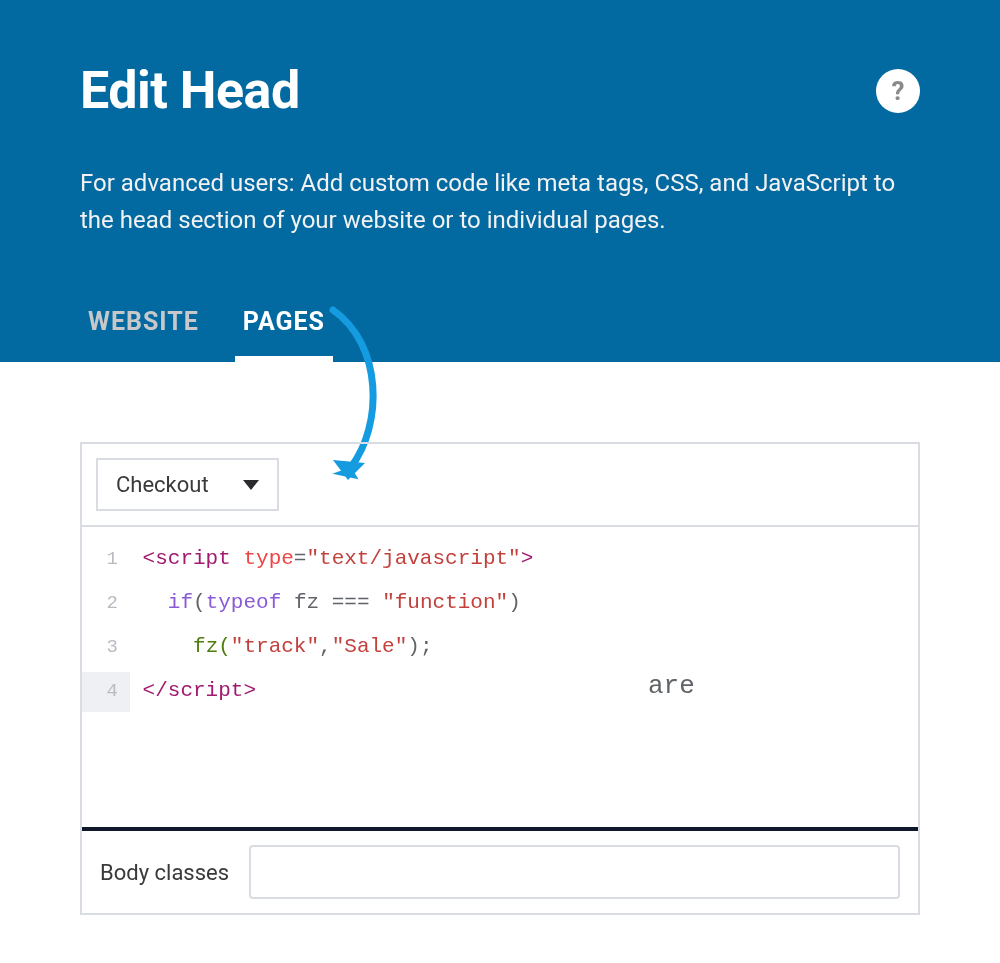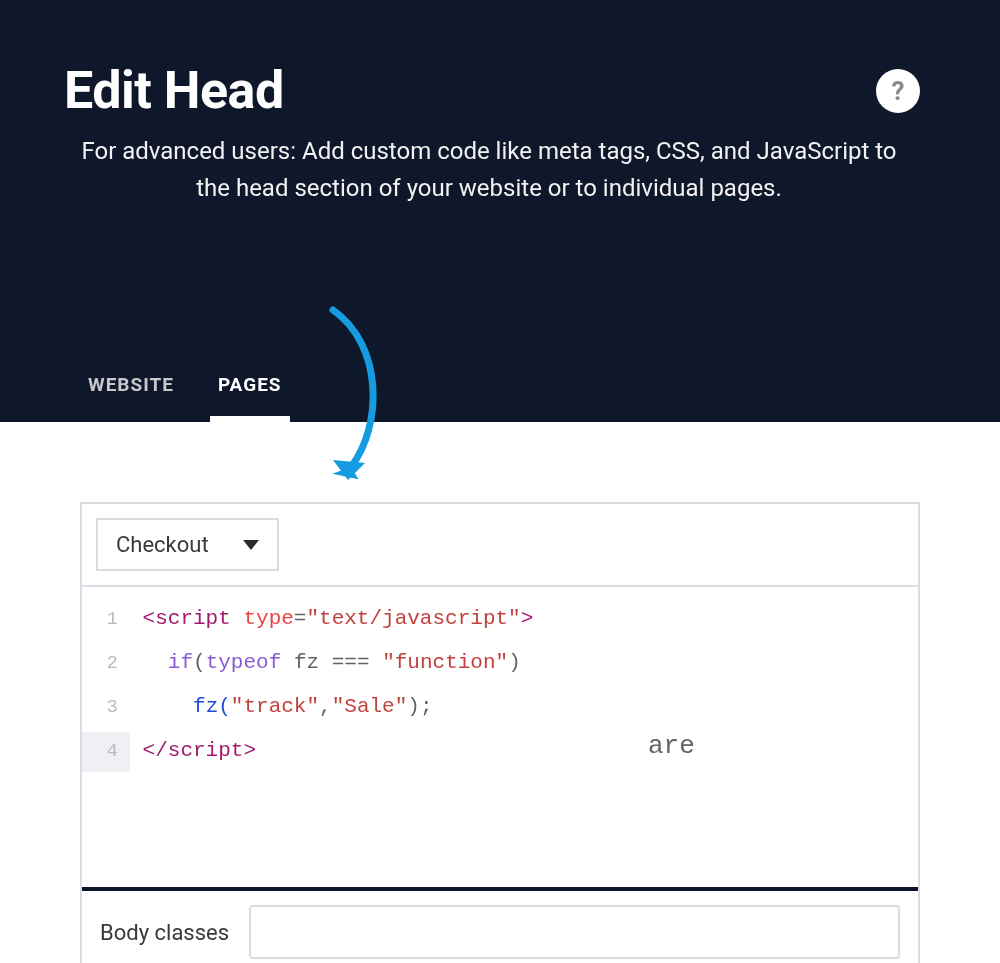--- a/index.html
+++ b/index.html
@@ -4,24 +4,24 @@
 <style>
   * { box-sizing: border-box; margin: 0; padding: 0; }
   body {
     font-family: -apple-system, BlinkMacSystemFont, "Segoe UI", Roboto, "Helvetica Neue", Arial, sans-serif;
     background: #ffffff;
     width: 1000px;
     height: 963px;
     position: relative;
   }
   .header {
-    background: #0f172a;
-    padding: 60px 80px 0 64px;
+    background: #0369a1;
+    padding: 60px 80px 0 80px;
     color: #fff;
-    height: 422px;
+    height: 362px;
     position: relative;
   }
   .title-row {
     display: flex;
     justify-content: space-between;
     align-items: center;
   }
   .title {
     font-size: 52px;
     font-weight: 700;
@@ -34,37 +34,36 @@
     background: #ffffff;
     color: #8a8a8c;
     font-weight: 700;
     font-size: 26px;
     display: flex;
     align-items: center;
     justify-content: center;
     cursor: pointer;
   }
   .subtitle {
-    margin-top: 12px;
+    margin-top: 44px;
     font-size: 24px;
     line-height: 1.55;
     font-weight: 400;
     color: #f2f2f2;
     max-width: 850px;
-    text-align: center;
   }
   .tabs {
     position: absolute;
     bottom: 0;
     left: 80px;
     display: flex;
     gap: 28px;
   }
   .tab {
-    font-size: 19px;
+    font-size: 25px;
     font-weight: 700;
     letter-spacing: 1px;
     padding: 18px 8px 20px 8px;
     color: #c8c8ca;
     cursor: pointer;
   }
   .tab.active {
     color: #ffffff;
   }
   .tab.indicator {
@@ -125,21 +124,21 @@
   }
   .gutter.hl {
     background: #eef0f3;
   }
   .code-text { color: #606468; }
   .tok-tag { color: #a01b6f; }
   .tok-attr { color: #ef4444; }
   .tok-str { color: #c2413c; }
   .tok-kw { color: #8a5bd6; }
   .tok-op { color: #606468; }
-  .tok-fn { color: #1d4ed8; }
+  .tok-fn { color: #4d7c0f; }
   .stray {
     position: absolute;
     left: 566px;
     bottom: 0;
     color: #606468;
     font-family: "Consolas","Menlo","Courier New",monospace;
     font-size: 26px;
     line-height: 2.1;
   }
   .code-line.last { position: relative; }

